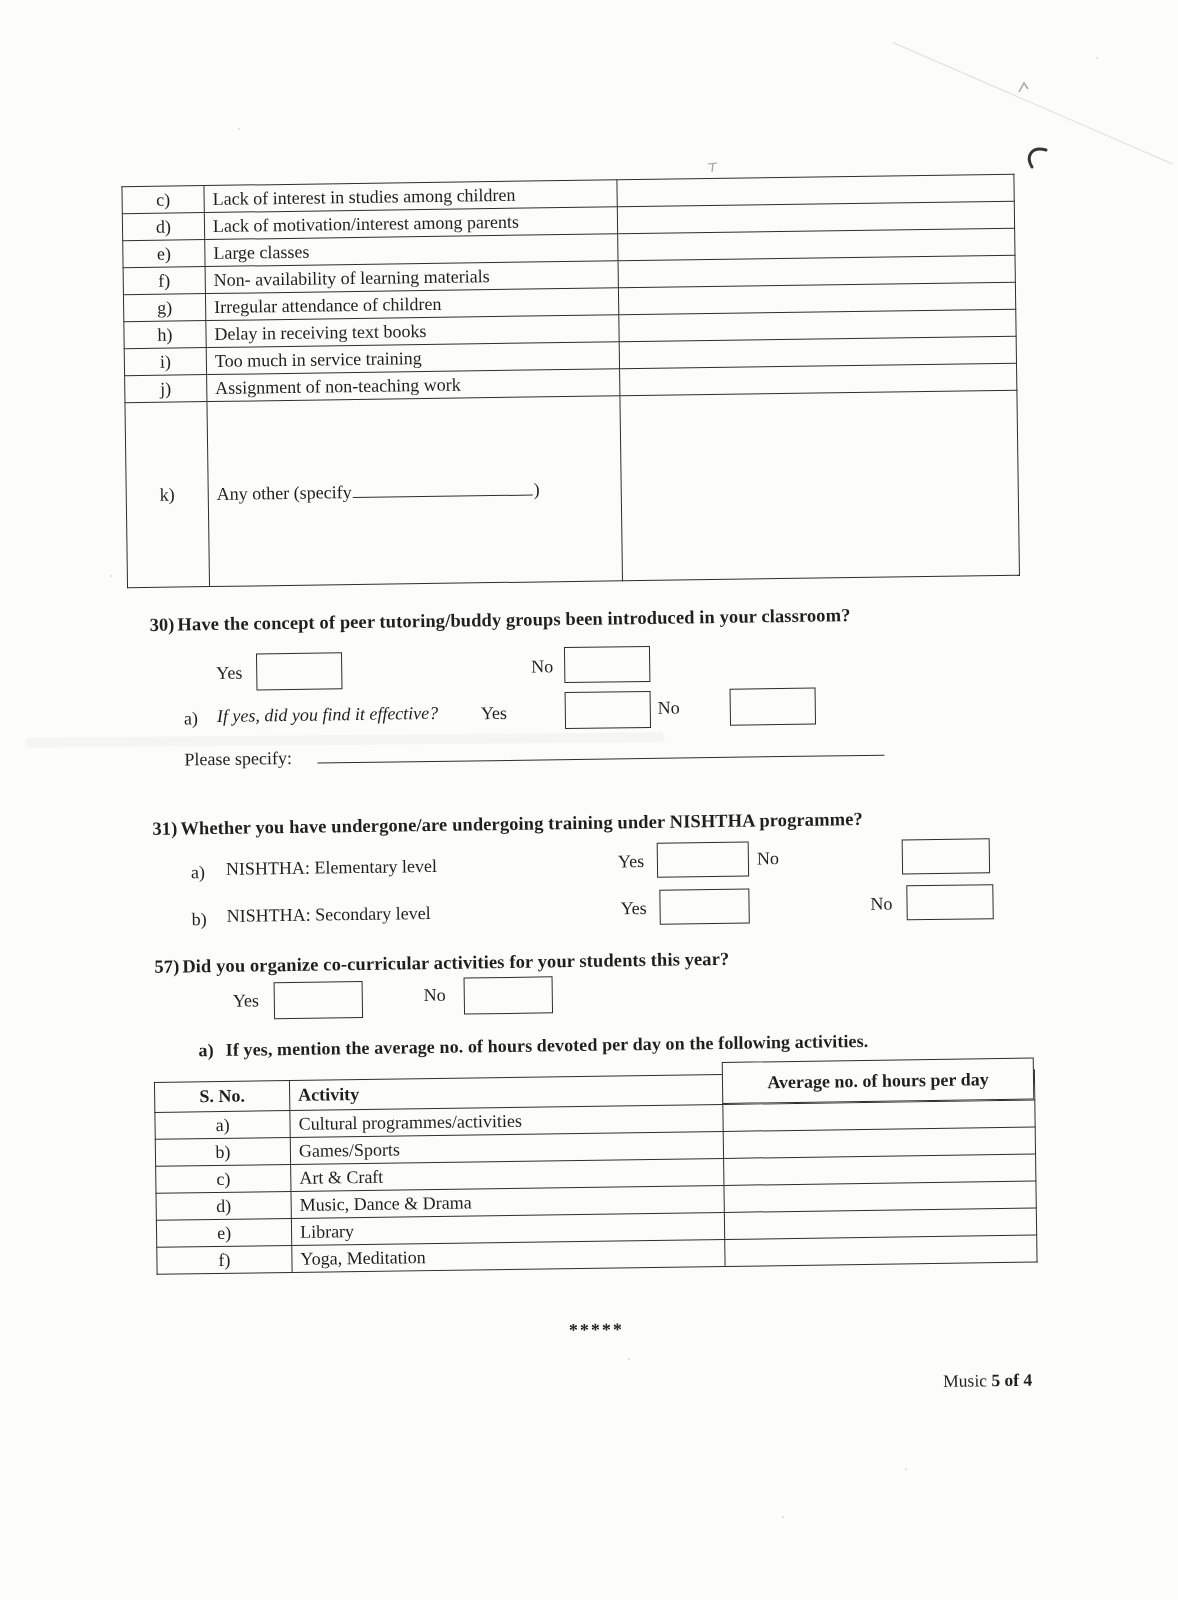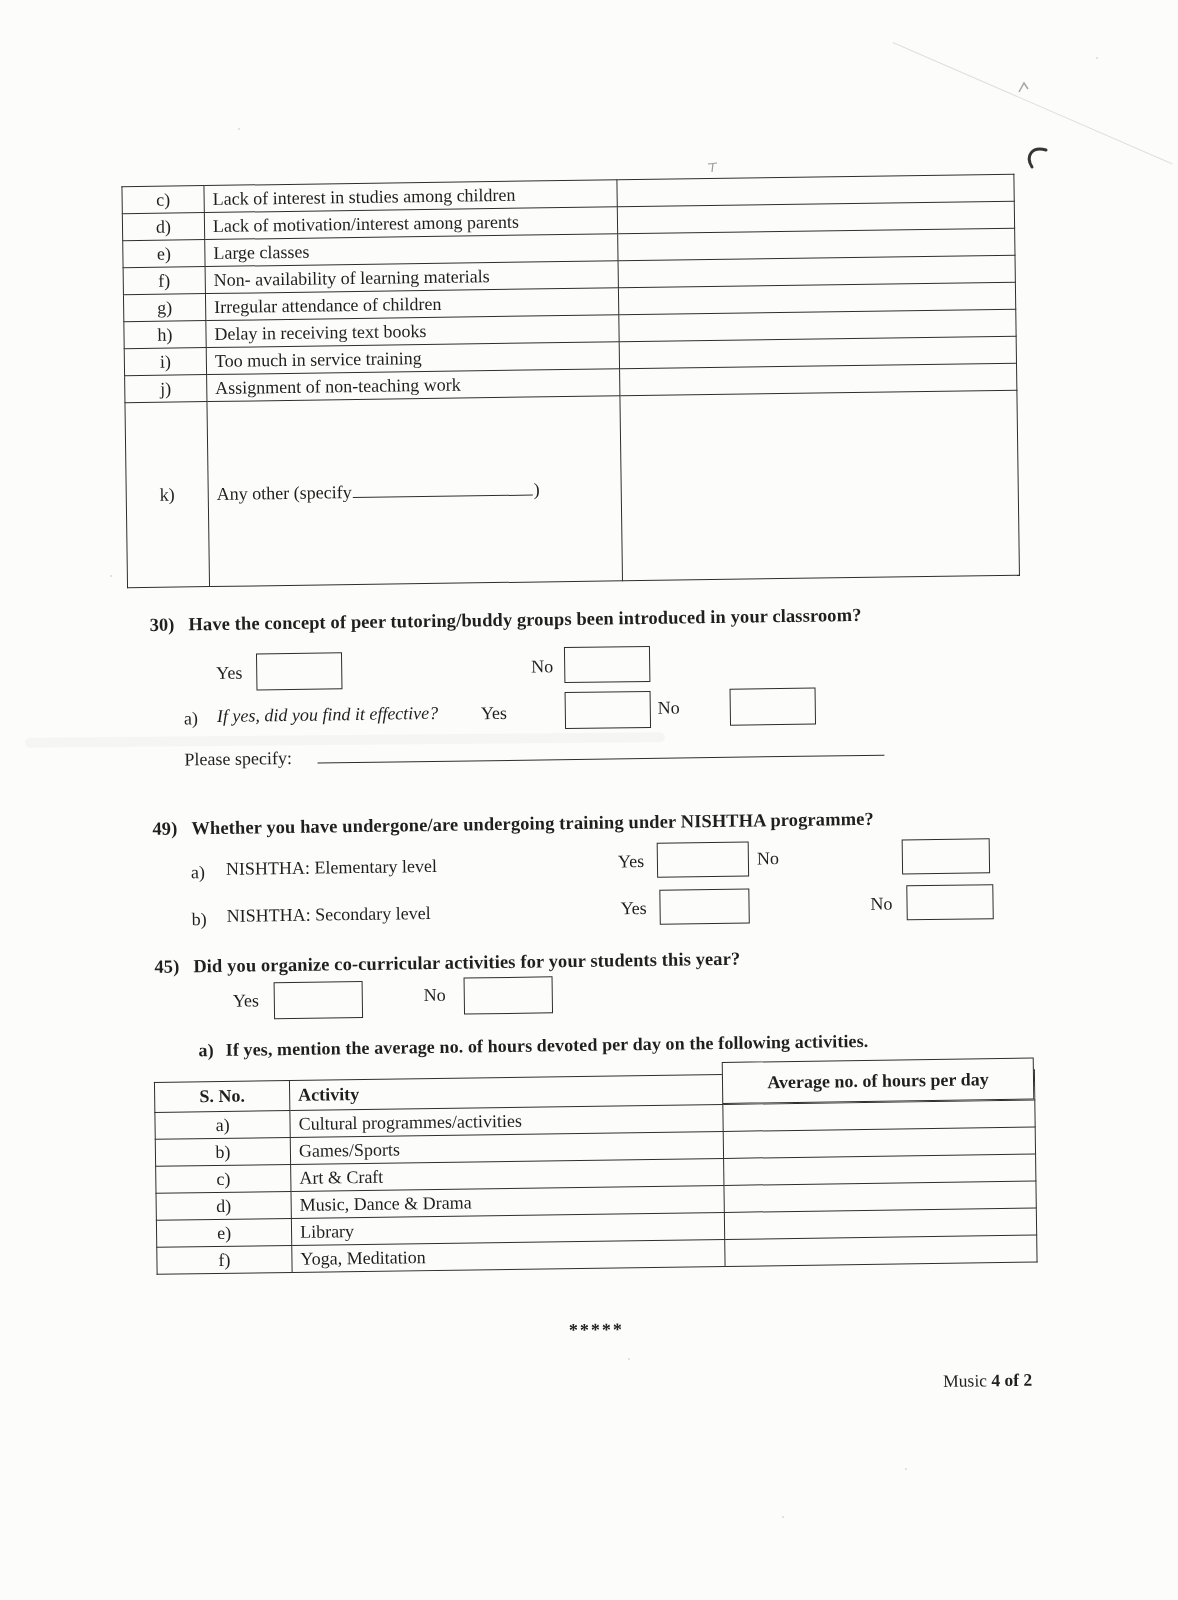--- a/index.html
+++ b/index.html
@@ -31,21 +31,21 @@
   .atable tr { height:27px; }
   .wline {
     display:inline-block; width:180px; height:14px;
     border-bottom:1.5px solid #2e2e2e; margin:0 1px;
   }
   
   .q-title {
     position:absolute; font-weight:bold; font-size:18.5px;
     white-space:nowrap; letter-spacing:.1px;
   }
-  .q-title .qnum { margin-right:14px; }
+  .q-title .qnum { margin-right:3px; }
   .lbl { position:absolute; font-size:18px; line-height:22px; white-space:nowrap; }
   .italic { font-style:italic; }
   .bold { font-weight:bold; }
   .cbox { position:absolute; border:1.6px solid #2d2d2d; background:transparent; }
   .fill-line { position:absolute; height:16px; border-bottom:1.6px solid #2d2d2d; }
   .hours-header {
     position:absolute; border:1.5px solid #2e2e2e; background:#fcfcfb;
     display:flex; align-items:center; justify-content:center;
     font-size:18px; font-weight:bold; white-space:nowrap;
   }
@@ -142,38 +142,38 @@
     <span class="lbl italic" style="left:218px; top:708px;">If yes, did you find it effective?</span>
     <span class="lbl" style="left:482px; top:709px;">Yes</span>
     <div class="cbox" style="left:566px; top:700px; width:86px; height:37px;"></div>
     <span class="lbl" style="left:659px; top:706px;">No</span>
     <div class="cbox" style="left:731px; top:699px; width:86px; height:37px;"></div>
 
     <span class="lbl" style="left:185px; top:751px;">Please specify:</span>
     <div class="fill-line" style="left:318px; top:752px; width:567px;"></div>
 
     <div class="q-title" style="left:152px; top:821px;">
-      <span class="qnum">49)</span><span>Whether you have undergone/are undergoing training under NISHTHA programme?</span>
+      <span class="qnum">31)</span><span>Whether you have undergone/are undergoing training under NISHTHA programme?</span>
     </div>
     <span class="lbl" style="left:190px; top:864px;">a)</span>
     <span class="lbl" style="left:225px; top:861px;">NISHTHA: Elementary level</span>
     <span class="lbl" style="left:617px; top:859px;">Yes</span>
     <div class="cbox" style="left:656px; top:852px; width:92px; height:35px;"></div>
     <span class="lbl" style="left:756px; top:858px;">No</span>
     <div class="cbox" style="left:901px; top:852px; width:88px; height:35px;"></div>
 
     <span class="lbl" style="left:190px; top:911px;">b)</span>
     <span class="lbl" style="left:225px; top:908px;">NISHTHA: Secondary level</span>
     <span class="lbl" style="left:619px; top:906px;">Yes</span>
     <div class="cbox" style="left:658px; top:899px; width:90px; height:35px;"></div>
     <span class="lbl" style="left:869px; top:905px;">No</span>
     <div class="cbox" style="left:905px; top:898px; width:87px; height:35px;"></div>
 
     <div class="q-title" style="left:152px; top:959px;">
-      <span class="qnum">45)</span><span>Did you organize co-curricular activities for your students this year?</span>
+      <span class="qnum">57)</span><span>Did you organize co-curricular activities for your students this year?</span>
     </div>
     <span class="lbl" style="left:230px; top:993px;">Yes</span>
     <div class="cbox" style="left:271px; top:986px; width:89px; height:37px;"></div>
     <span class="lbl" style="left:421px; top:990px;">No</span>
     <div class="cbox" style="left:461px; top:984px; width:89px; height:37px;"></div>
 
     <div class="q-title" style="left:195px; top:1043px; font-size:18px;">
       <span class="qnum" style="margin-right:12px;">a)</span><span>If yes, mention the average no. of hours devoted per day on the following activities.</span>
     </div>
 
@@ -222,21 +222,21 @@
       </tbody>
     </table>
 
     <div class="hours-header" style="left:718px; top:1072px; width:312px; height:42px;">
       <span>Average no. of hours per day</span>
     </div>
 
     <div class="stars">*****</div>
     <div class="footer" style="left:935px; top:1384px;">
       <span>Music</span>
-      <span class="bold">4 of 2</span>
+      <span class="bold">5 of 4</span>
     </div>
 
   </div>
 
   <div class="artifact diag"></div>
   <div class="artifact smudge"></div>
   <svg class="artifact" style="left:1022px; top:145px;" width="30" height="30" viewBox="0 0 30 30">
     <path d="M24,5 C10,1 3,11 10,22" fill="none" stroke="#353535" stroke-width="3" stroke-linecap="round"></path>
   </svg>
   <svg class="artifact" style="left:1016px; top:80px;" width="16" height="16" viewBox="0 0 16 16">

